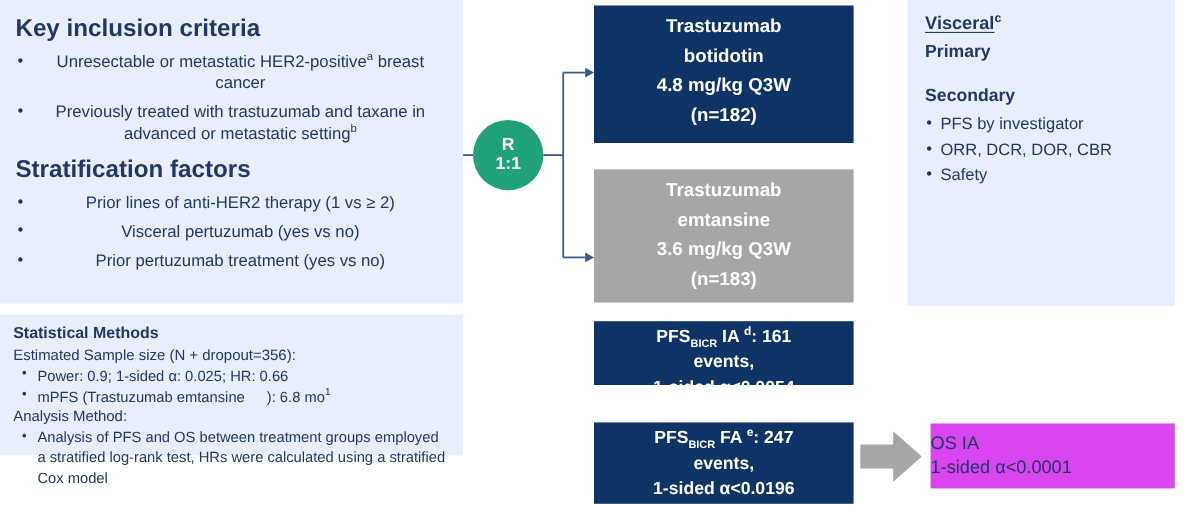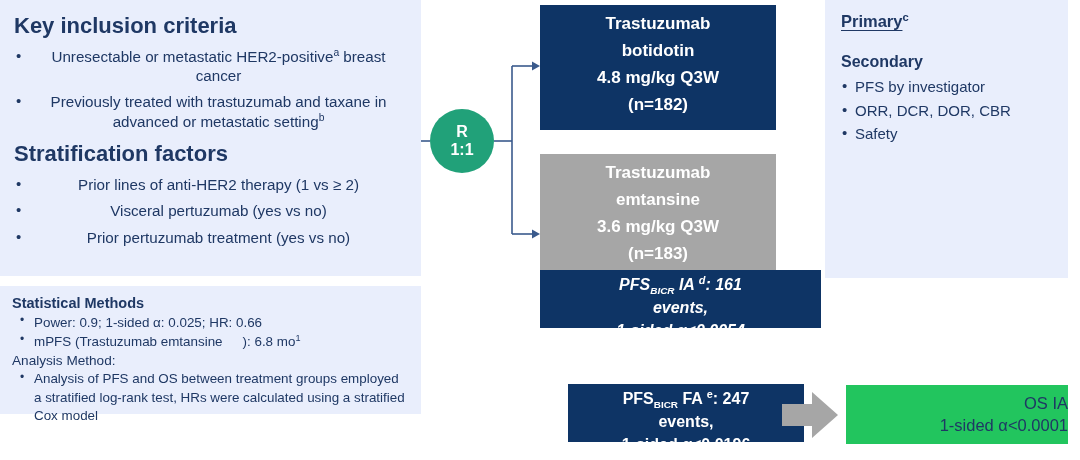--- a/index.html
+++ b/index.html
@@ -11,22 +11,22 @@
     overflow:hidden;
     color:#1f3864;
   }
   .panel{position:absolute;background:#e9eefc;box-sizing:border-box;}
   .navy{position:absolute;background:#0e3465;color:#ffffff;box-sizing:border-box;
         display:flex;flex-direction:column;align-items:center;justify-content:flex-start;
         font-weight:bold;overflow:hidden;}
   .gray{position:absolute;background:#a6a6a6;color:#ffffff;box-sizing:border-box;
         display:flex;flex-direction:column;align-items:center;justify-content:flex-start;
         font-weight:bold;overflow:hidden;}
-  .osbox{position:absolute;background:#22c55e;color:#1f3864;box-sizing:border-box;
-        display:flex;flex-direction:column;align-items:flex-end;justify-content:center;
+  .osbox{position:absolute;background:#d946ef;color:#1f3864;box-sizing:border-box;
+        display:flex;flex-direction:column;align-items:flex-start;justify-content:center;
         overflow:hidden;}
 
   
   #inclusion-panel{left:0;top:0;width:421px;height:276px;padding:10px 14px 0 14px;}
   .h-bold{font-weight:bold;font-size:22px;line-height:1.25;color:#1f3864;}
   #inclusion-panel .h-bold{margin:2px 0 7px 0;}
   #inclusion-panel .h-bold.second{margin:9px 0 7px 0;}
   .blist{list-style:none;margin:0;padding:0;text-align:center;}
   .blist li{position:relative;padding-left:16px;margin-bottom:7px;
             font-size:15.2px;line-height:1.28;color:#1f3864;}
@@ -52,23 +52,23 @@
 
   
   #connectors{position:absolute;left:0;top:0;width:1080px;height:460px;pointer-events:none;}
 
   
   #arm-experimental{left:540px;top:5px;width:236px;height:125px;padding-top:5px;}
   #arm-experimental div{font-size:17px;line-height:1.0;margin:5px 0;}
   #arm-control{left:540px;top:154px;width:236px;height:121px;padding-top:5px;}
   #arm-control div{font-size:17px;line-height:1.0;margin:5px 0;}
 
-  #pfs-ia-box{left:540px;top:270px;width:281px;height:58px;padding-top:4px;font-style:italic;}
+  #pfs-ia-box{left:540px;top:292px;width:236px;height:58px;padding-top:4px;}
   #pfs-ia-box div{font-size:16px;line-height:1.05;margin:3px 0;}
-  #pfs-fa-box{left:540px;top:384px;width:236px;height:58px;padding-top:4px;margin-left:28px;}
+  #pfs-fa-box{left:540px;top:384px;width:236px;height:74px;padding-top:4px;}
   #pfs-fa-box div{font-size:16px;line-height:1.05;margin:3px 0;}
 
   
   #endpoint-panel{left:825px;top:0;width:243px;height:278px;padding:10px 16px 0 16px;}
   #endpoint-title{font-weight:bold;font-size:16.5px;text-decoration:underline;
        text-underline-offset:3px;margin:2px 0 8px 0;color:#1f3864;}
   #endpoint-title sup{text-decoration:none;display:inline-block;}
   .ep-head{font-weight:bold;font-size:16px;margin:4px 0 6px 0;color:#1f3864;}
   .ep-head.sec{margin-top:22px;}
   .ep-item{position:relative;padding-left:14px;font-size:15px;line-height:1.3;
@@ -94,20 +94,21 @@
   <div class="h-bold second">Stratification factors</div>
   <ul class="blist">
     <li>Prior lines of anti-HER2 therapy (1 vs ≥ 2)</li>
     <li>Visceral pertuzumab (yes vs no)</li>
     <li>Prior pertuzumab treatment (yes vs no)</li>
   </ul>
 </div>
 
 <div class="panel" id="stats-panel">
   <div class="h-bold">Statistical Methods</div>
+  <div class="sline">Estimated Sample size (N + dropout=356):</div>
   <div class="sbul">Power: 0.9; 1-sided α: 0.025; HR: 0.66</div>
   <div class="sbul"><span>mPFS (Trastuzumab emtansine</span><span class="gapfill"></span><span>): 6.8 mo</span><sup>1</sup></div>
   <div class="sline">Analysis Method:</div>
   <div class="sbul wrap">Analysis of PFS and OS between treatment groups employed a stratified log-rank test, HRs were calculated using a stratified Cox model</div>
 </div>
 
 <div id="rand-circle">
   <span>R</span>
   <span>1:1</span>
 </div>
@@ -152,18 +153,19 @@
 
 <svg id="os-arrow" viewBox="0 0 56 50">
   <polygon points="0,14 30,14 30,2 56,25 30,48 30,36 0,36" fill="#a6a6a6"></polygon>
 </svg>
 <div class="osbox" id="os-ia-box">
   <div>OS IA</div>
   <div>1-sided α&lt;0.0001</div>
 </div>
 
 <div class="panel" id="endpoint-panel">
-  <div id="endpoint-title"><span>Primary</span><sup>c</sup></div>
+  <div id="endpoint-title"><span>Visceral</span><sup>c</sup></div>
+  <div class="ep-head">Primary</div>
   <div class="ep-head sec">Secondary</div>
   <div class="ep-item">PFS by investigator</div>
   <div class="ep-item">ORR, DCR, DOR, CBR</div>
   <div class="ep-item">Safety</div>
 </div>
 
 </body></html>

